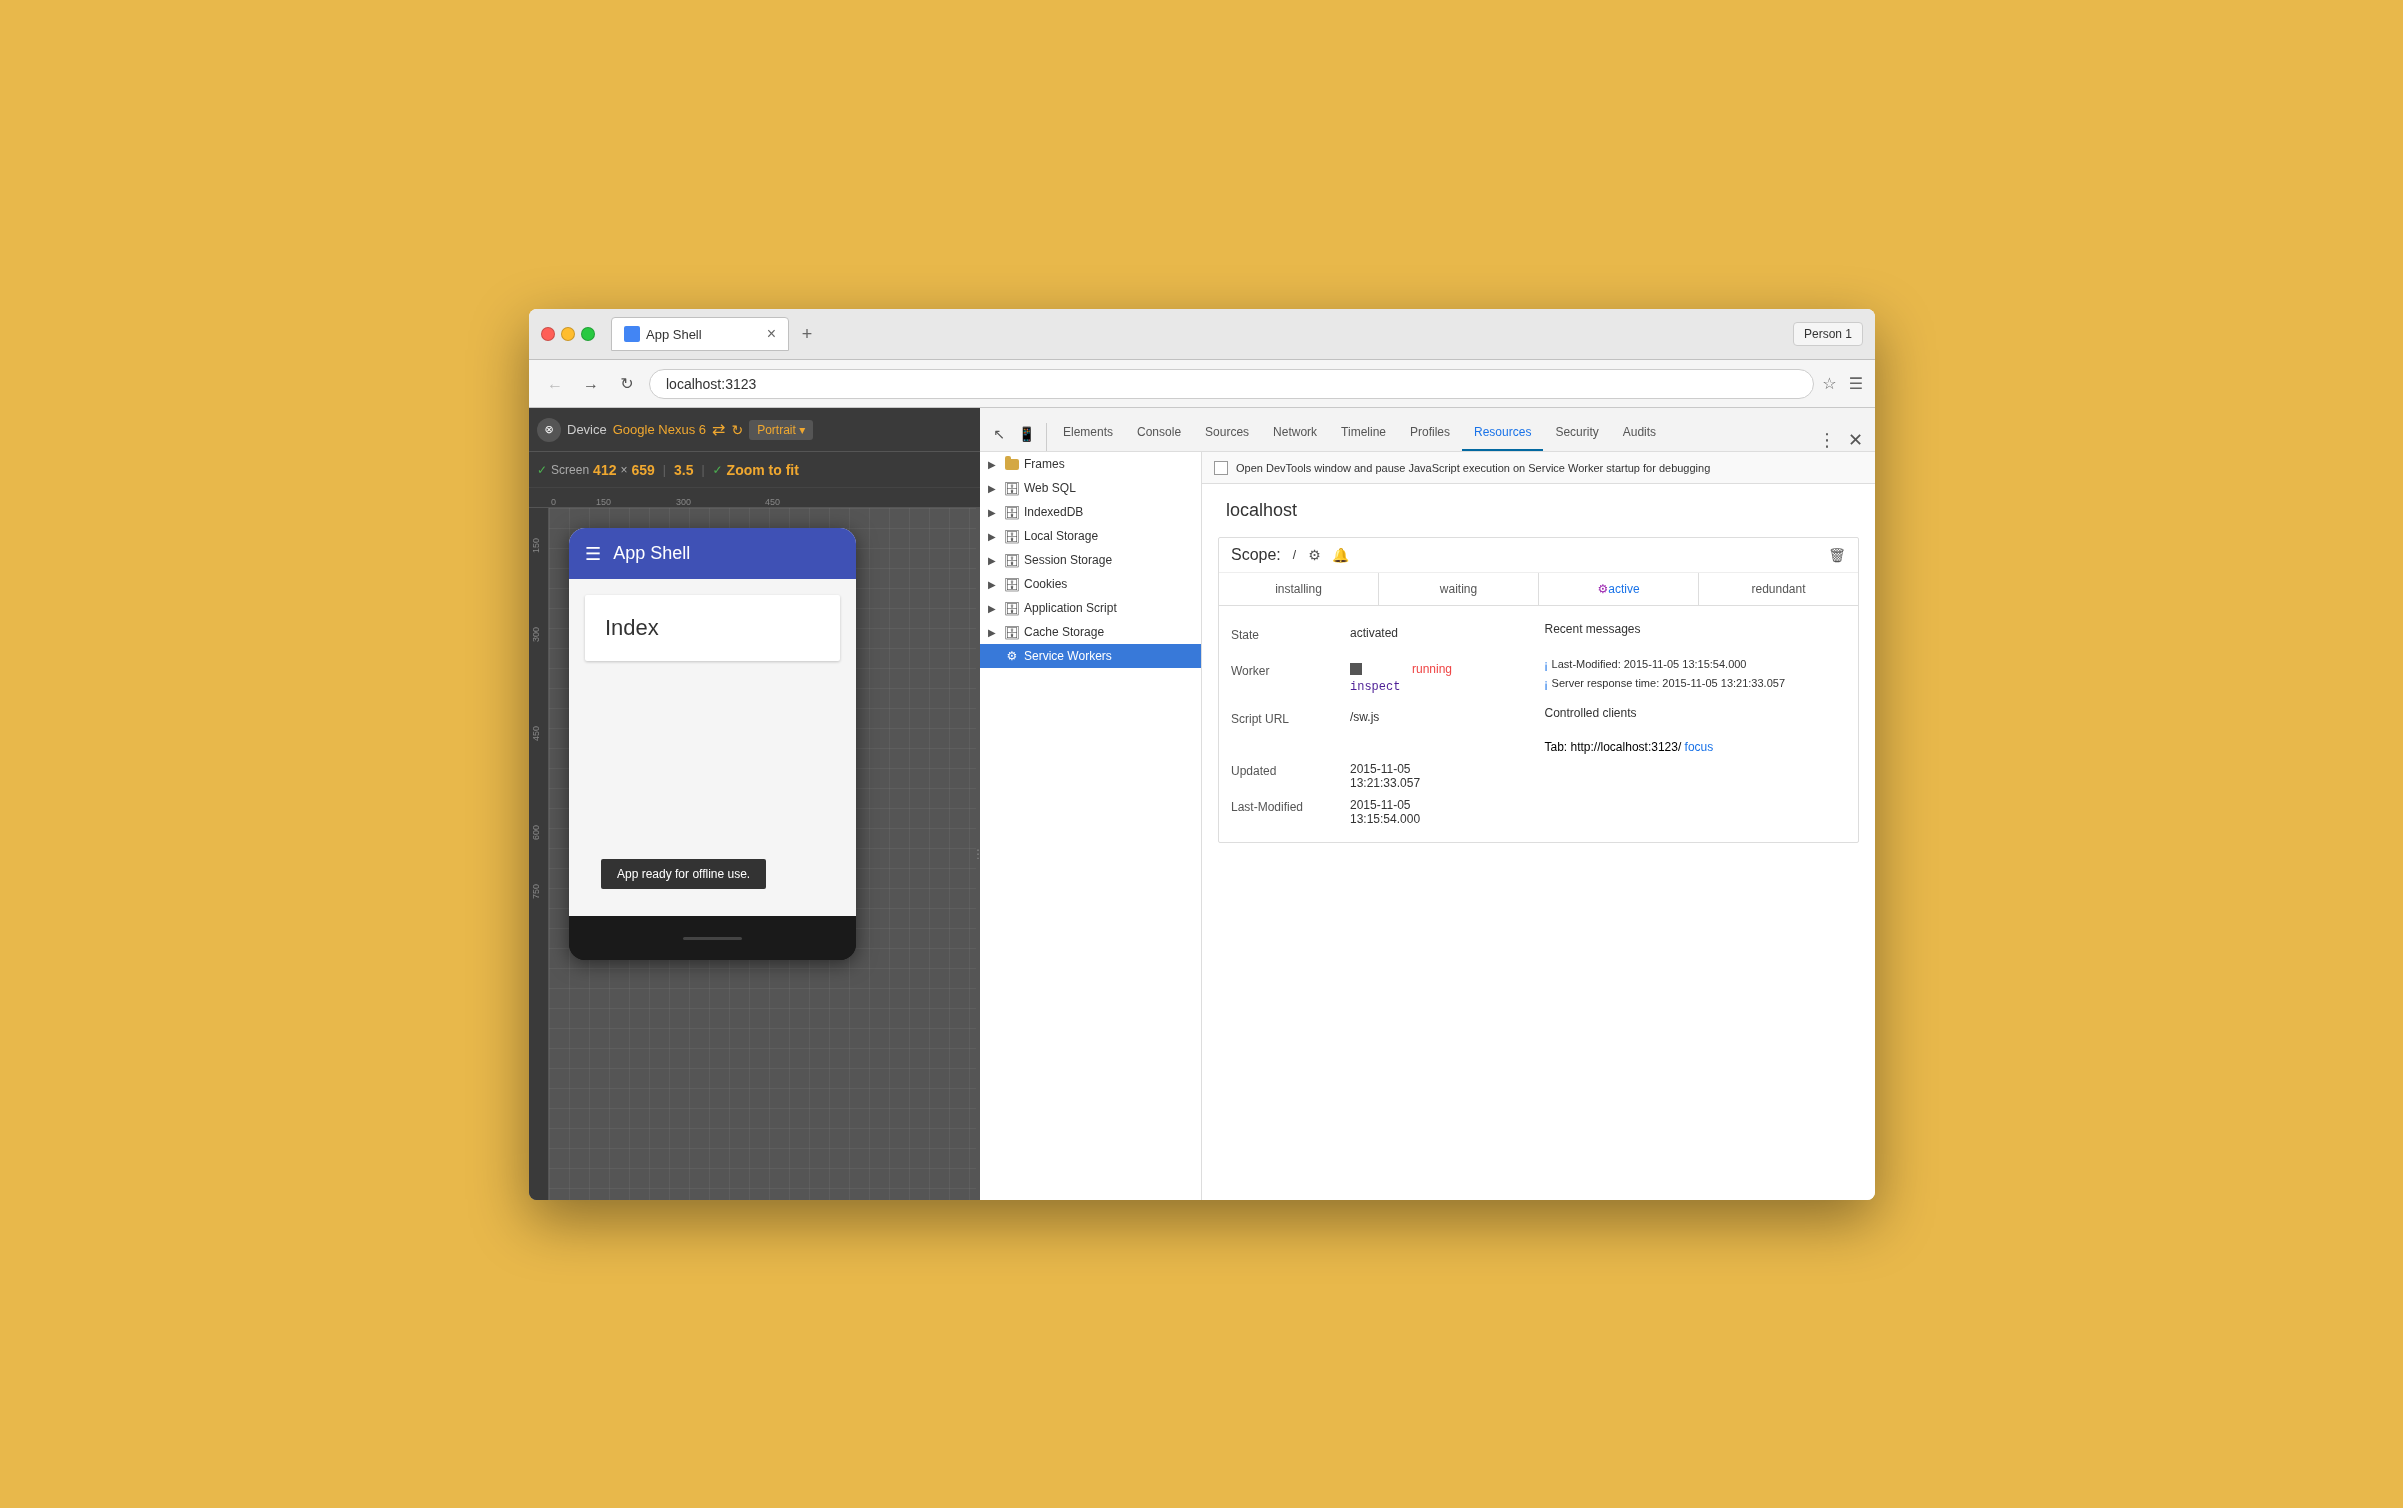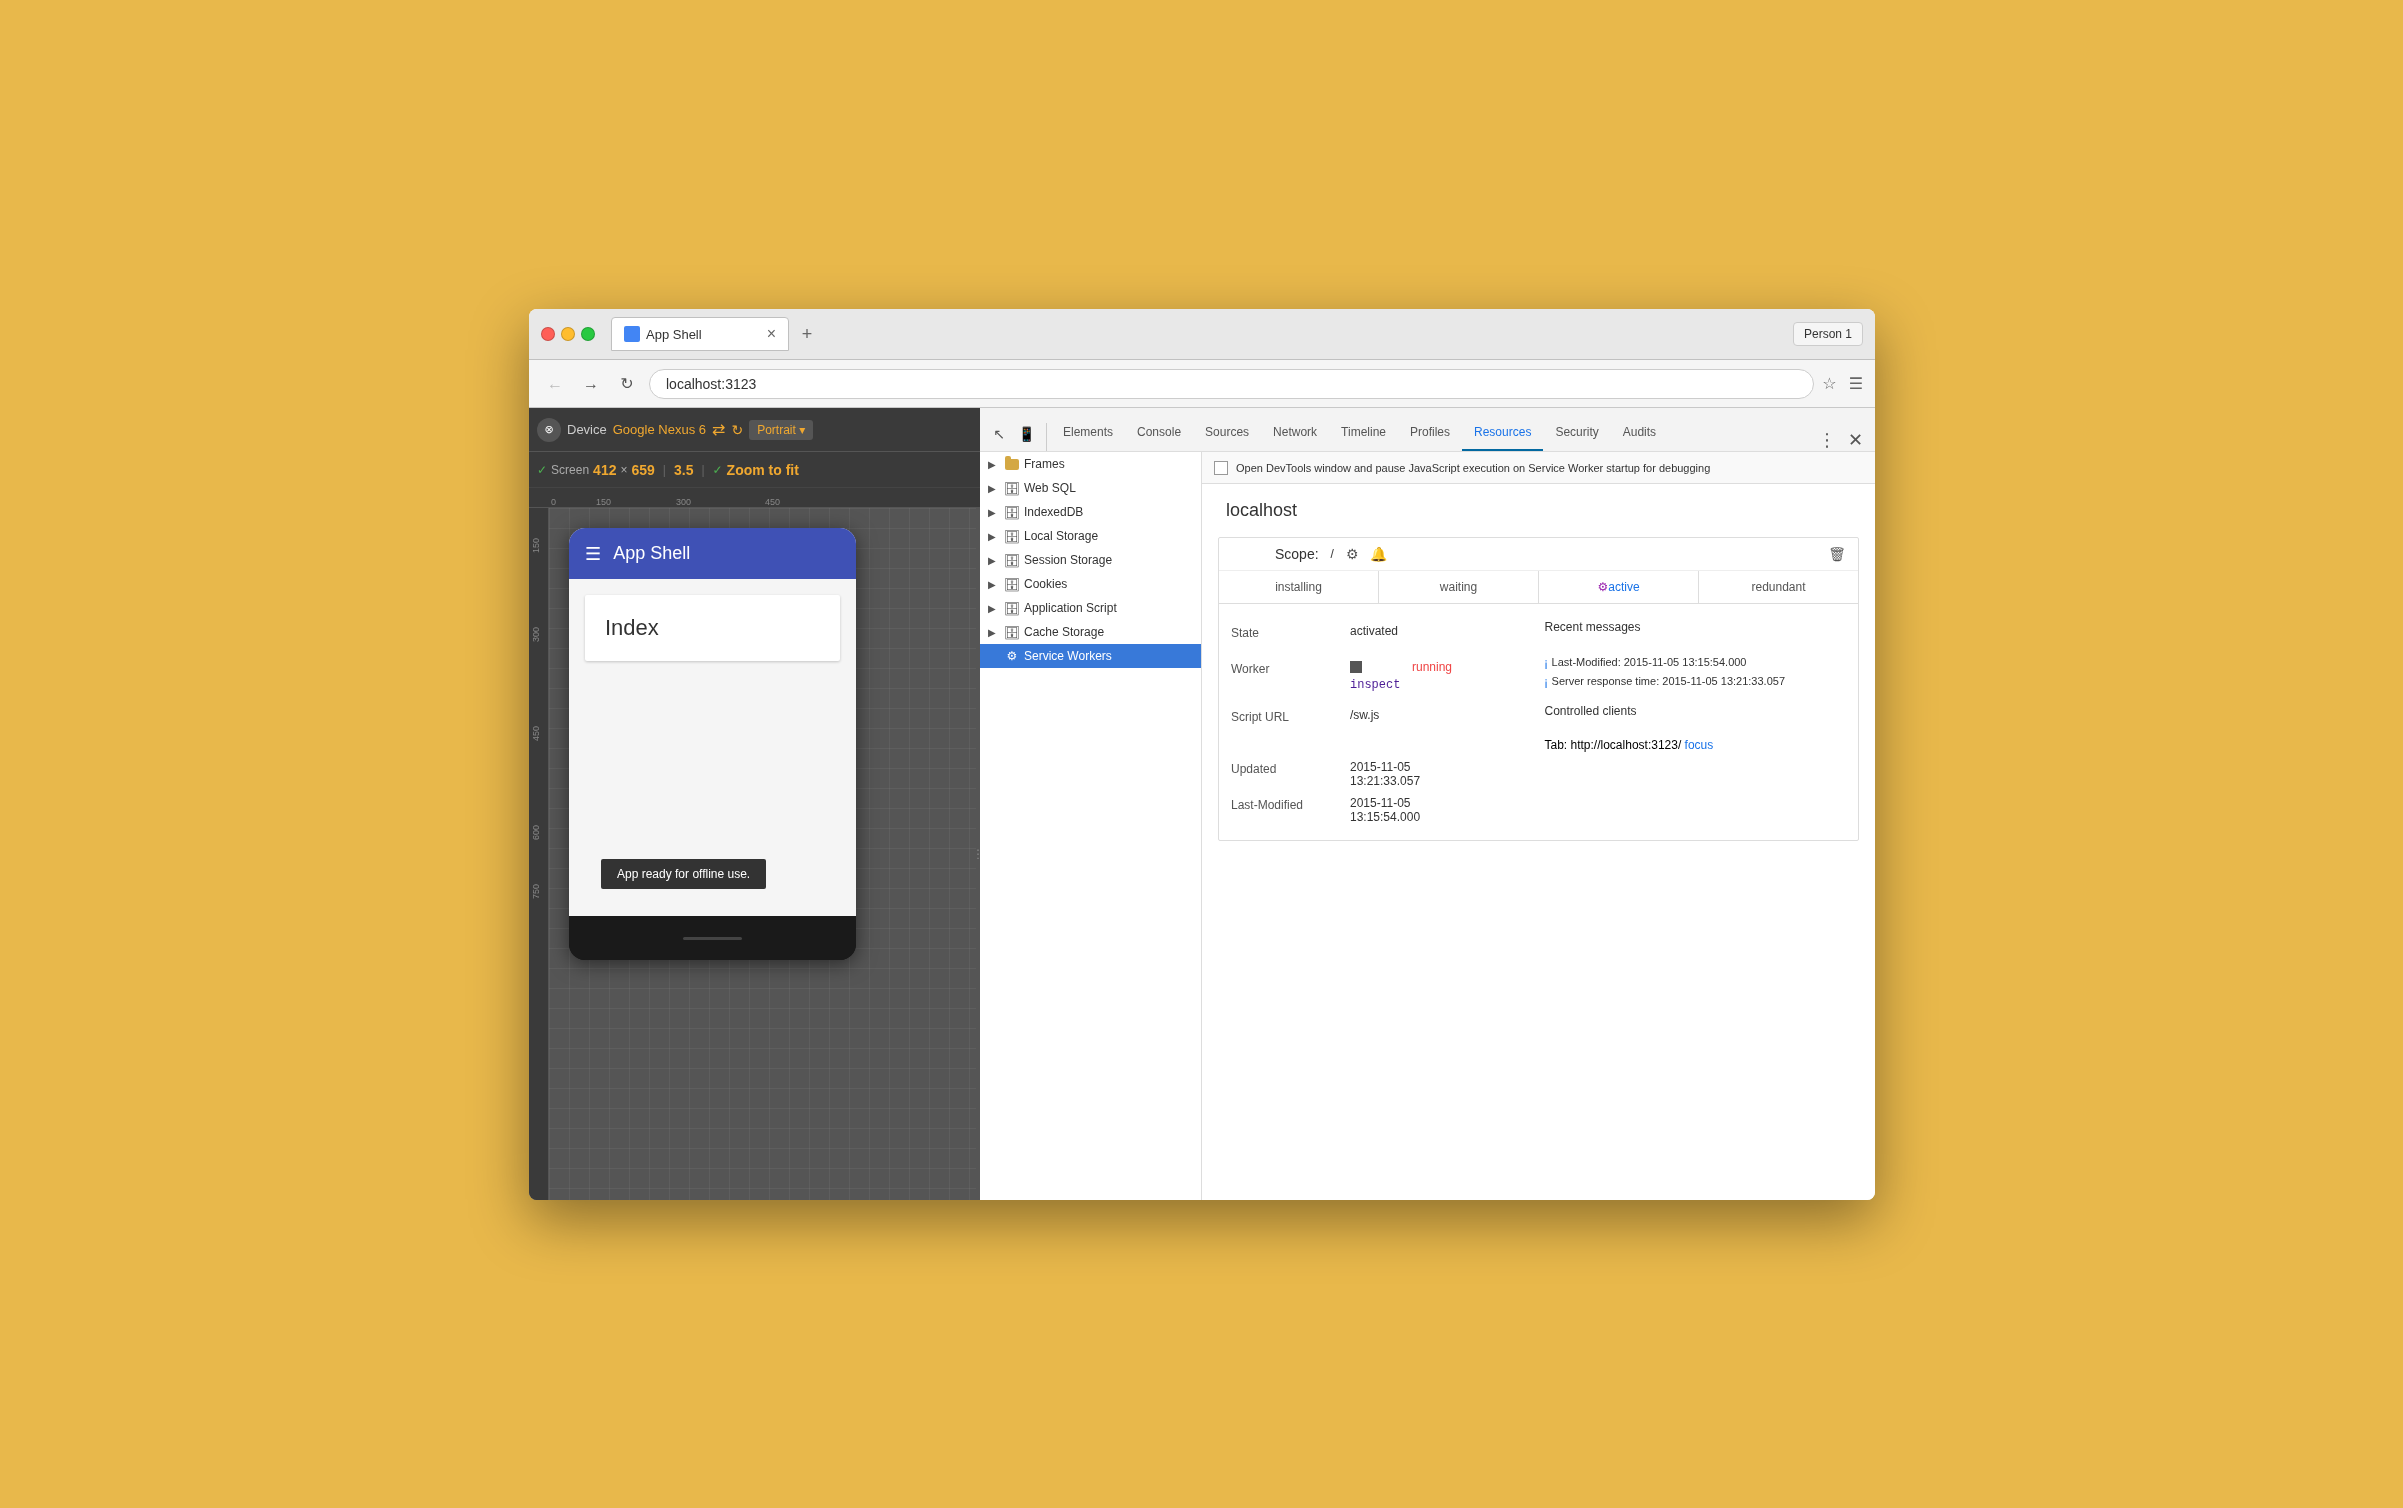--- a/index.html
+++ b/index.html
@@ -486,23 +486,22 @@
       margin: 0 0 16px 0;
     }
     .sw-card-header {
       display: flex;
       align-items: center;
       padding: 8px 12px;
       gap: 12px;
       border-bottom: 1px solid #eee;
     }
     .sw-scope-label {
-      font-size: 14px;
-      color: #333;
-      margin-left: 44px;
+      font-size: 16px;
+      color: #333;
     }
     .sw-scope-value {
       font-size: 12px;
       color: #333;
       font-weight: 500;
     }
     .sw-settings-icon {
       font-size: 14px;
       color: #555;
     }

